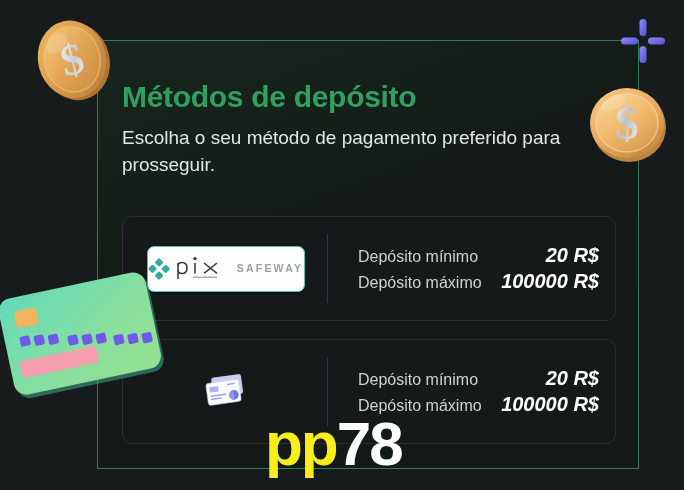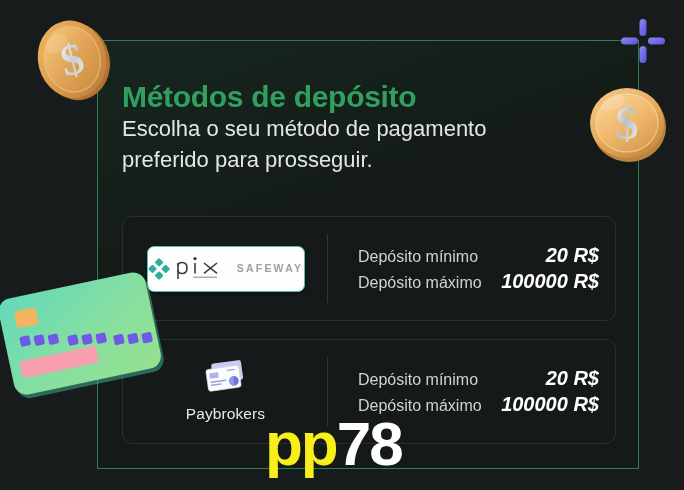--- a/index.html
+++ b/index.html
@@ -41,23 +41,23 @@
 
   .page-title {
     color: #2fa05f;
     font-size: 30px;
     font-weight: bold;
     letter-spacing: -0.3px;
     line-height: 1.1;
   }
 
   .page-subtitle {
-    margin-top: 0;
+    margin-top: 12px;
     color: #e3e6e4;
-    font-size: 22px;
+    font-size: 19px;
     line-height: 1.42;
     max-width: 450px;
     font-weight: 400;
   }
 
   
   .methods-list {
     position: absolute;
     left: 24px;
     top: 162px;
@@ -247,21 +247,20 @@
               <rect x="10" y="2" width="30" height="20" rx="2.6" fill="#c9cef0"></rect>
               <rect x="4" y="7" width="33" height="22" rx="2.6" fill="#fbfcff" stroke="#d3d8ea" stroke-width="0.6"></rect>
               <rect x="7" y="11" width="9" height="5.5" rx="1" fill="#6f77d8" opacity="0.55"></rect>
               <rect x="7" y="19.5" width="16" height="1.5" rx="0.7" fill="#9aa2dd"></rect>
               <rect x="7" y="22.5" width="11" height="1.5" rx="0.7" fill="#9aa2dd"></rect>
               <rect x="25" y="10" width="8" height="1.3" rx="0.6" fill="#9aa2dd"></rect>
               <circle cx="30.5" cy="22" r="4.8" fill="#6f77d8"></circle>
               <path d="M30.5 17.2 a4.8 4.8 0 0 0 0 9.6 z" fill="#8f97e6"></path>
             </g>
           </svg>
-          <div class="brand-label">Paybrokers</div>
         </div>
         <div class="method-info">
           <div class="info-row">
             <span class="info-label">Depósito mínimo</span>
             <span class="info-value">20 R$</span>
           </div>
           <div class="info-row">
             <span class="info-label">Depósito máximo</span>
             <span class="info-value">100000 R$</span>
           </div>

